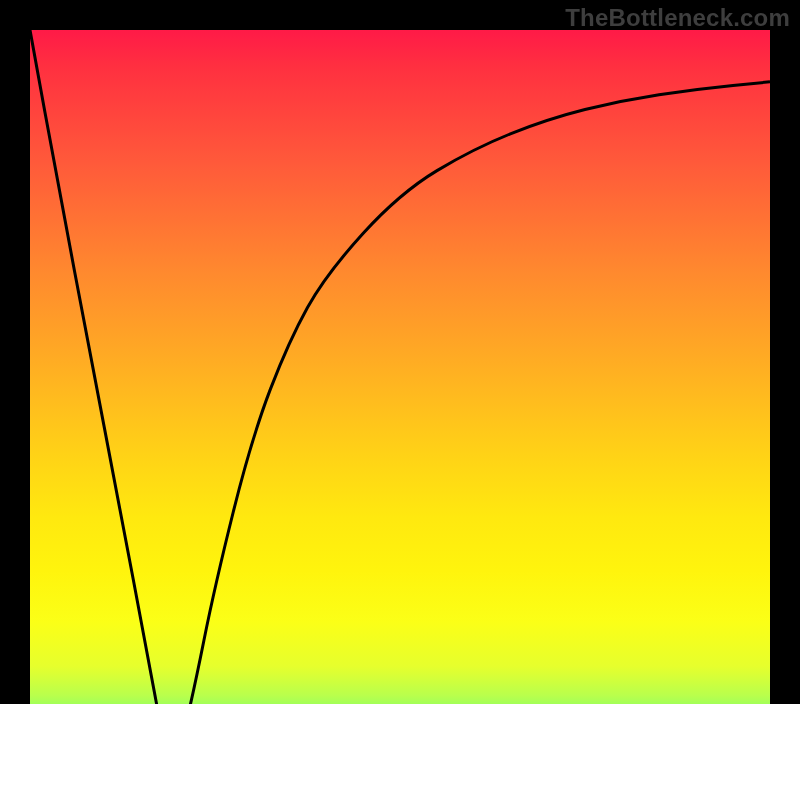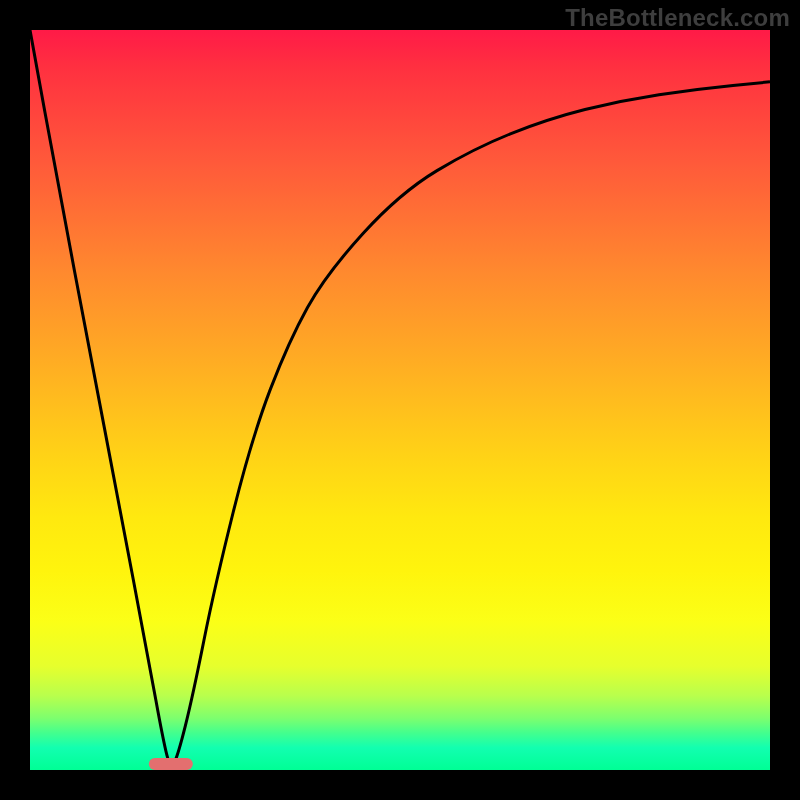--- a/index.html
+++ b/index.html
@@ -4,21 +4,21 @@
 <style>
   body {
     margin: 0;
     padding: 0;
     background: #fff;
     font-family: Arial, Helvetica, sans-serif;
   }
   .stage {
     position: relative;
     width: 800px;
-    height: 800px;
+    height: 704px;
     background: #000;
     overflow: hidden;
   }
   .watermark {
     position: absolute;
     top: 4px;
     right: 10px;
     color: #3e3e3e;
     font-size: 24px;
     font-weight: 600;

